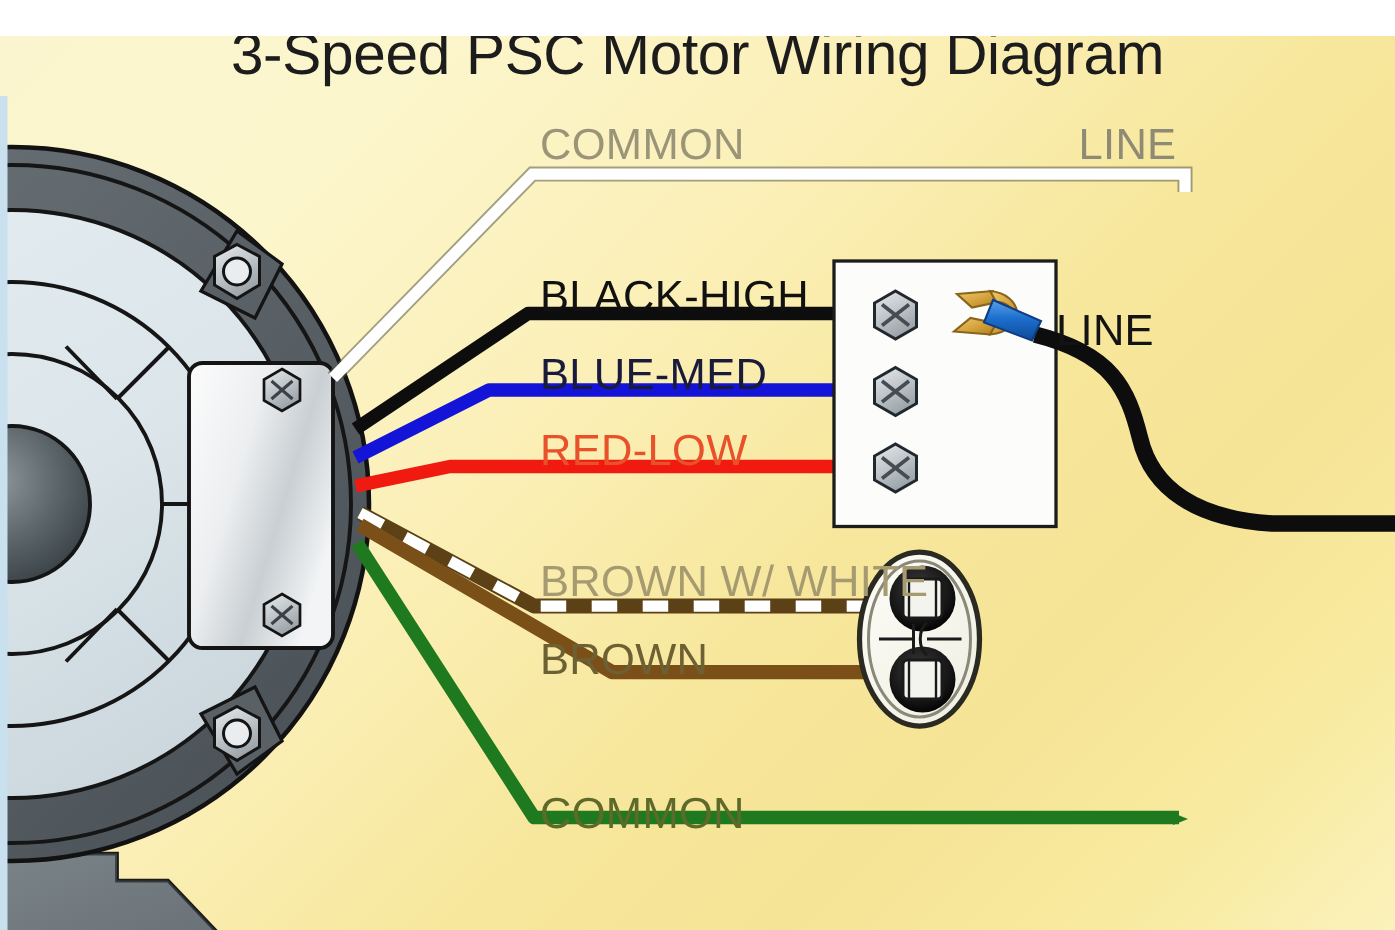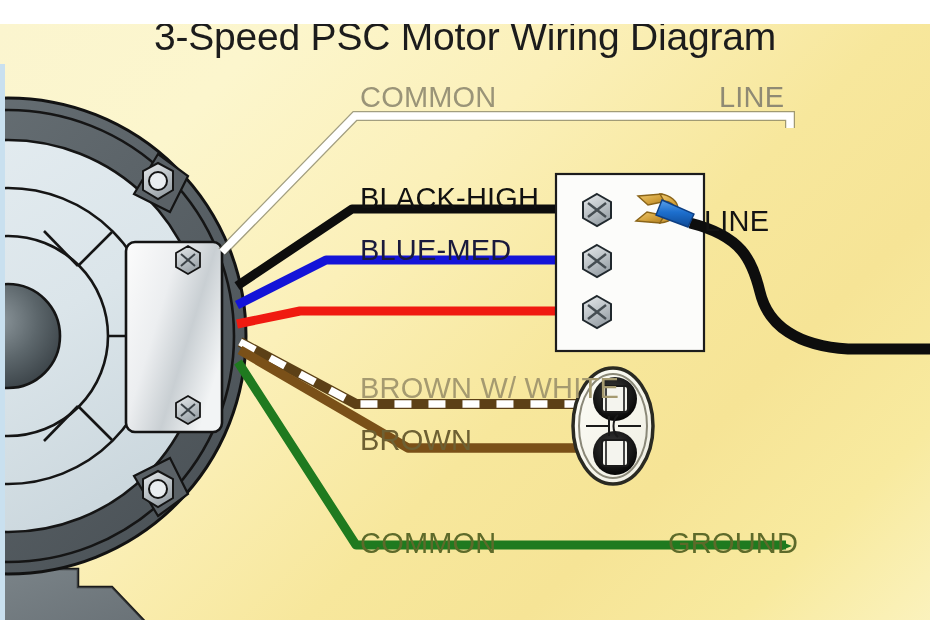--- a/index.html
+++ b/index.html
@@ -248,24 +248,24 @@
   </svg>
 
   <div class="lbl" style="left:360px; top:57px; color:#9a9478;">COMMON</div>
 
   <div class="lbl" style="left:719px; top:57px; color:#8f8a74;">LINE</div>
 
   <div class="lbl" style="left:360px; top:158px; color:#111111;">BLACK-HIGH</div>
 
   <div class="lbl" style="left:360px; top:210px; color:#1a1a3c;">BLUE-MED</div>
 
+  <div class="lbl" style="left:360px; top:261px; color:#e8512a;">RED-LOW</div>
 
   <div class="lbl" style="left:704px; top:181px; color:#131313;">LINE</div>
 
   <div class="lbl" style="left:360px; top:348px; color:#a59a70;">BROWN W/ WHITE</div>
 
   <div class="lbl" style="left:360px; top:400px; color:#6d6033;">BROWN</div>
 
   <div class="lbl" style="left:360px; top:503px; color:#5d6a2a;">COMMON</div>
 
-  <div class="lbl" style="left:668px; top:503px; color:#5d6a2a;">GROUND</div>
 
 </div>
 
 </body></html>

